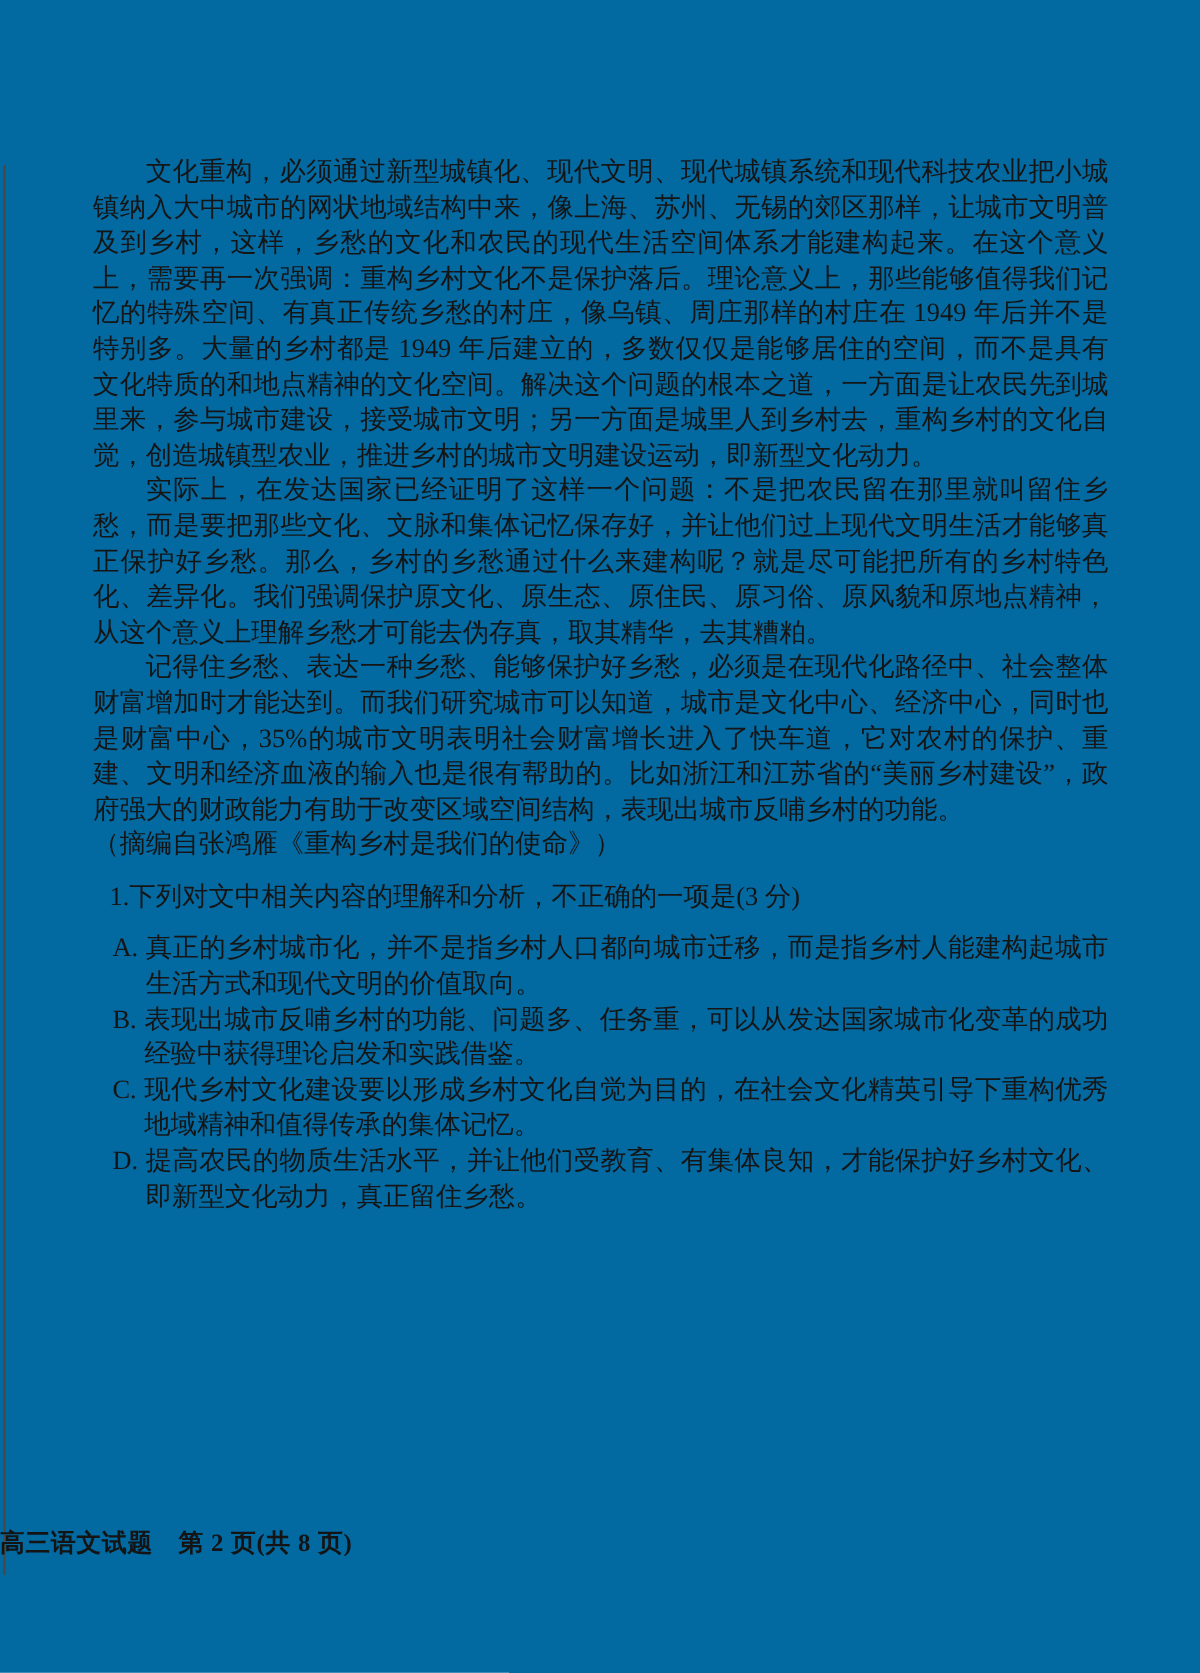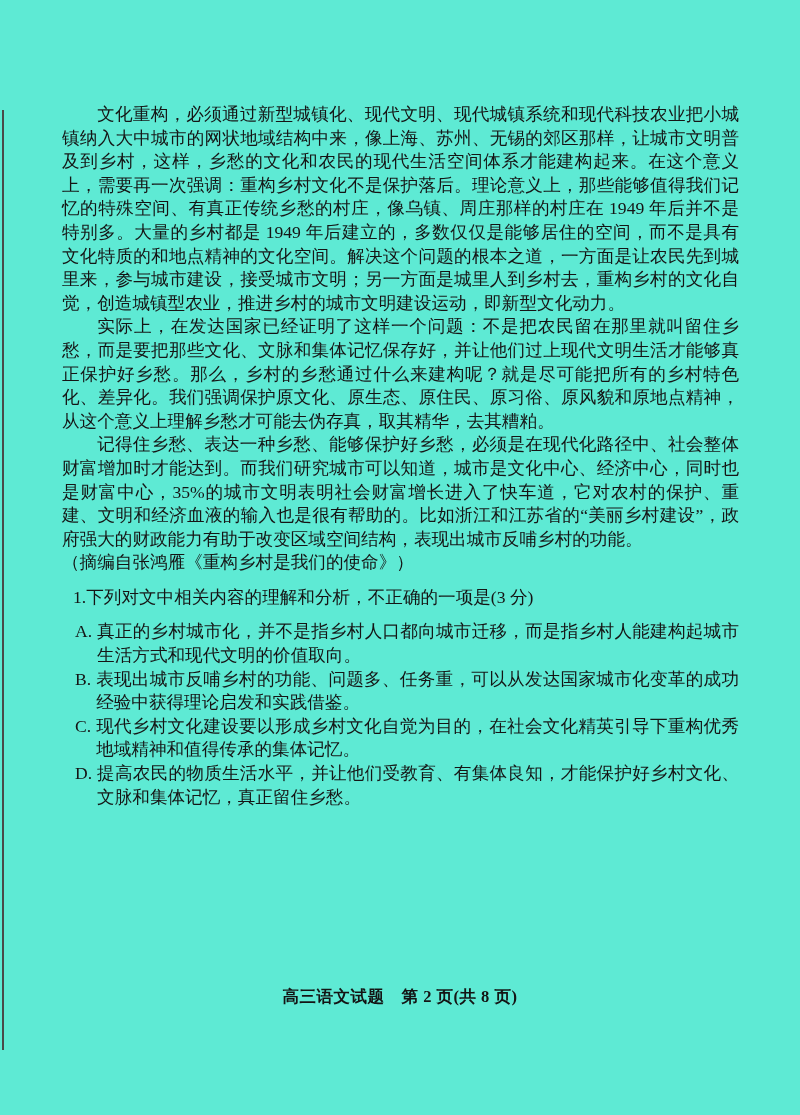--- a/index.html
+++ b/index.html
@@ -11,21 +11,21 @@
     height: 1115px;
     background: #ffffff;
     position: relative;
     overflow: hidden;
     font-family: "Liberation Serif", "DejaVu Serif", serif;
     color: #151515;
   }
   .page {
     position: absolute;
     inset: 0;
-    background: #5eead4;
+    background: #0369a1;
   }
   
   .scan-line {
     position: absolute;
     left: 2px;
     top: 110px;
     width: 2px;
     height: 940px;
     background: #4a4a4a;
   }
@@ -59,24 +59,24 @@
     flex: 0 0 auto;
     white-space: pre;
     margin-right: 5px;
   }
   .opt-text {
     flex: 1 1 auto;
     text-align: justify;
   }
   .footer {
     position: absolute;
-    top: 986px;
+    top: 1018px;
     left: 0;
     width: 100%;
-    text-align: center;
+    text-align: left;
     font-size: 16.5px;
     font-weight: bold;
     letter-spacing: 0.5px;
     color: #141414;
   }
 </style>
 </head>
 <body>
 
 <div class="page">
@@ -100,20 +100,20 @@
     <div class="option">
       <span class="opt-label">B.</span>
       <span class="opt-text">表现出城市反哺乡村的功能、问题多、任务重，可以从发达国家城市化变革的成功经验中获得理论启发和实践借鉴。</span>
     </div>
     <div class="option">
       <span class="opt-label">C.</span>
       <span class="opt-text">现代乡村文化建设要以形成乡村文化自觉为目的，在社会文化精英引导下重构优秀地域精神和值得传承的集体记忆。</span>
     </div>
     <div class="option">
       <span class="opt-label">D.</span>
-      <span class="opt-text">提高农民的物质生活水平，并让他们受教育、有集体良知，才能保护好乡村文化、文脉和集体记忆，真正留住乡愁。</span>
+      <span class="opt-text">提高农民的物质生活水平，并让他们受教育、有集体良知，才能保护好乡村文化、即新型文化动力，真正留住乡愁。</span>
     </div>
 
   </div>
 
   <div class="footer">高三语文试题　第 2 页(共 8 页)</div>
 
 </div>
 
 </body></html>

